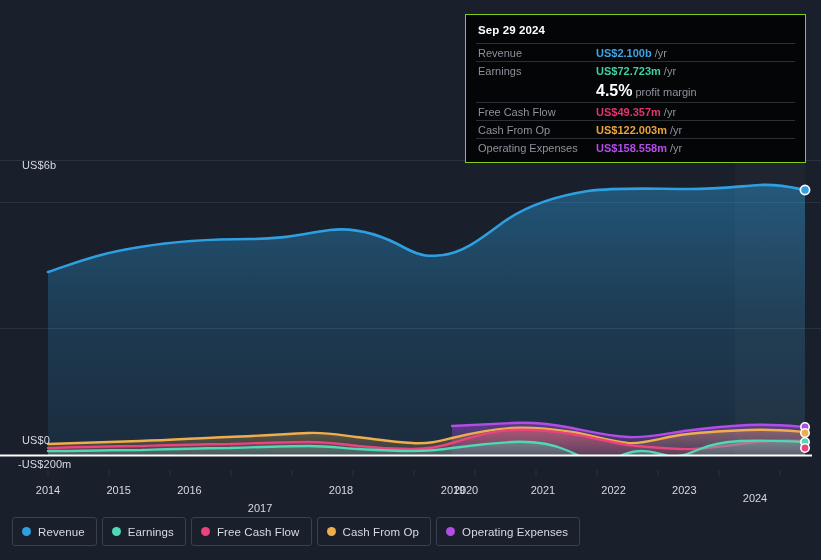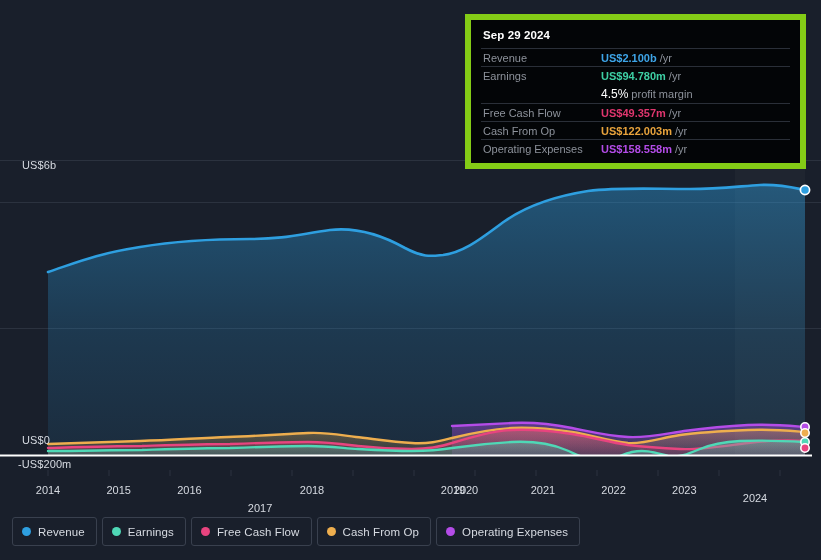--- a/index.html
+++ b/index.html
@@ -57,21 +57,21 @@
     transform: translateX(-50%);
     white-space: nowrap;
   }
 
   
   #tooltip {
     position: absolute;
     left: 465px; top: 14px;
     width: 341px;
     background: #030507;
-    border: 6px solid #84cc16;
+    border: 1px solid #84cc16;
     padding: 8px 10px 6px 10px;
     z-index: 20;
     font-size: 11px;
   }
   #tooltip .tt-date {
     font-size: 11.5px;
     font-weight: bold;
     color: #ffffff;
     padding: 1px 0 7px 2px;
     letter-spacing: .1px;
@@ -96,21 +96,21 @@
     font-size: 11px;
     white-space: nowrap;
   }
   .tt-unit {
     color: #8d929b;
     font-weight: normal;
     font-size: 11px;
     margin-left: 3px;
     white-space: nowrap;
   }
-  .tt-margin-val { color: #ffffff; font-weight: normal; font-size: 12px; }
+  .tt-margin-val { color: #ffffff; font-weight: bold; font-size: 16px; }
 
   
   #legend {
     position: absolute;
     left: 12px; top: 517px;
     display: flex;
     gap: 5px;
     z-index: 10;
   }
   .legend-item {
@@ -273,42 +273,42 @@
 
   <div class="y-label top">US$6b</div>
   <div class="y-label zero">US$0</div>
   <div class="y-label neg">-US$200m</div>
 
   <div id="x-axis">
       <span style="left: 48px;">2014</span>
       <span style="left: 118.7px;">2015</span>
       <span style="left: 189.4px;">2016</span>
       <span style="left: 260.1px; margin-top: 18px;">2017</span>
-      <span style="left: 312px;">2018</span>
+      <span style="left: 341px;">2018</span>
       <span style="left: 410px; margin-left: 43px;">2019</span>
       <span style="left: 466px;">2020</span>
       <span style="left: 542.9px;">2021</span>
       <span style="left: 613.6px;">2022</span>
       <span style="left: 684.3px;">2023</span>
       <span style="left: 755px; margin-top: 8px;">2024</span>
     </div>
 </div>
 
 <div id="tooltip">
   <div class="tt-date">Sep 29 2024</div>
 
   <div class="tt-row">
     <span class="tt-label">Revenue</span>
     <span class="tt-value" style="color:#3ea5e8">US$2.100b</span>
     <span class="tt-unit">/yr</span>
   </div>
 
   <div class="tt-row">
     <span class="tt-label">Earnings</span>
-    <span class="tt-value" style="color:#3ecfa4">US$94.780m</span>
+    <span class="tt-value" style="color:#3ecfa4">US$72.723m</span>
     <span class="tt-unit">/yr</span>
   </div>
 
   <div class="tt-row no-rule">
     <span class="tt-label"></span>
     <span class="tt-margin-val">4.5%</span>
     <span class="tt-unit">profit margin</span>
   </div>
 
   <div class="tt-row">

